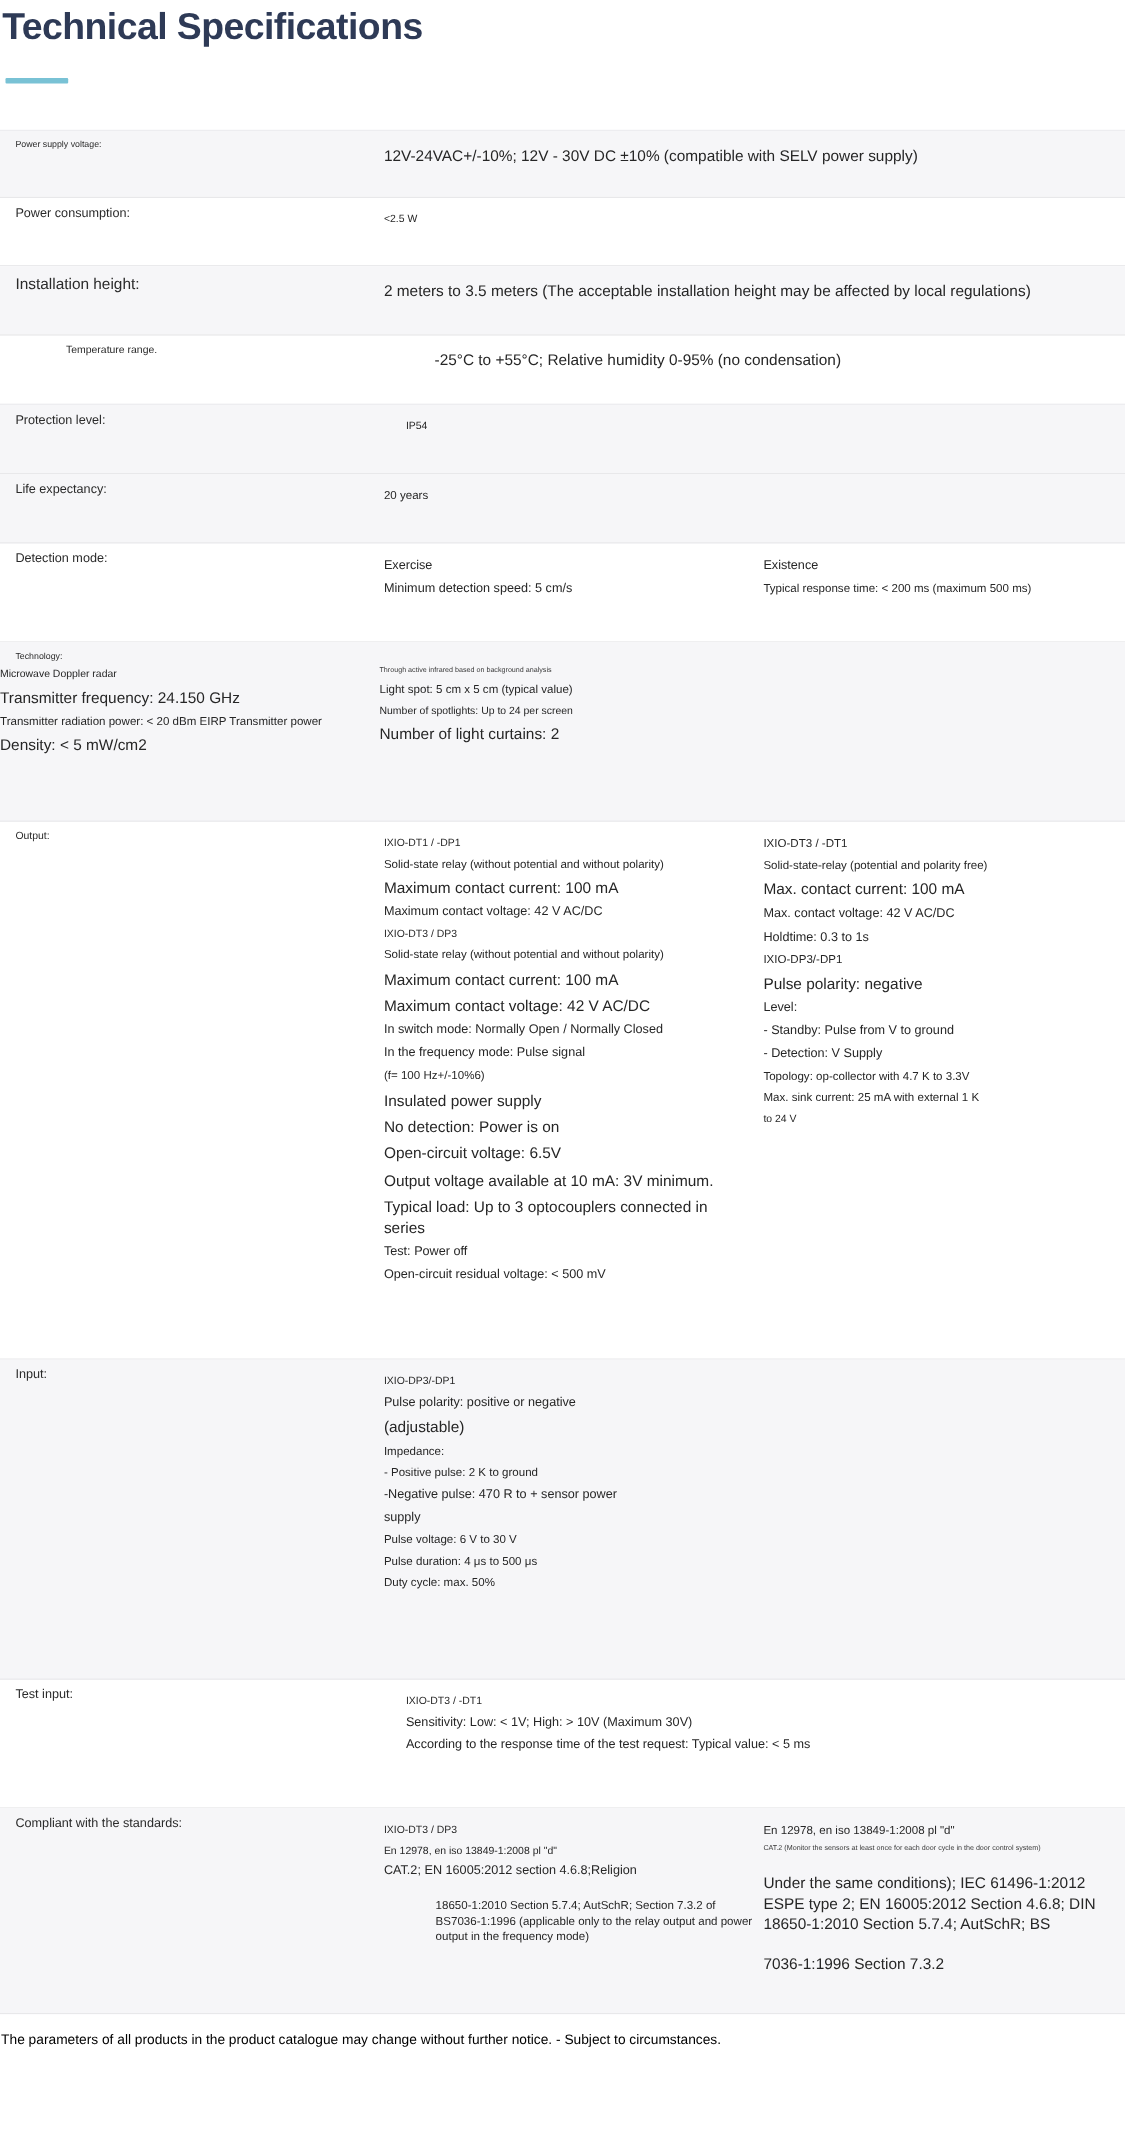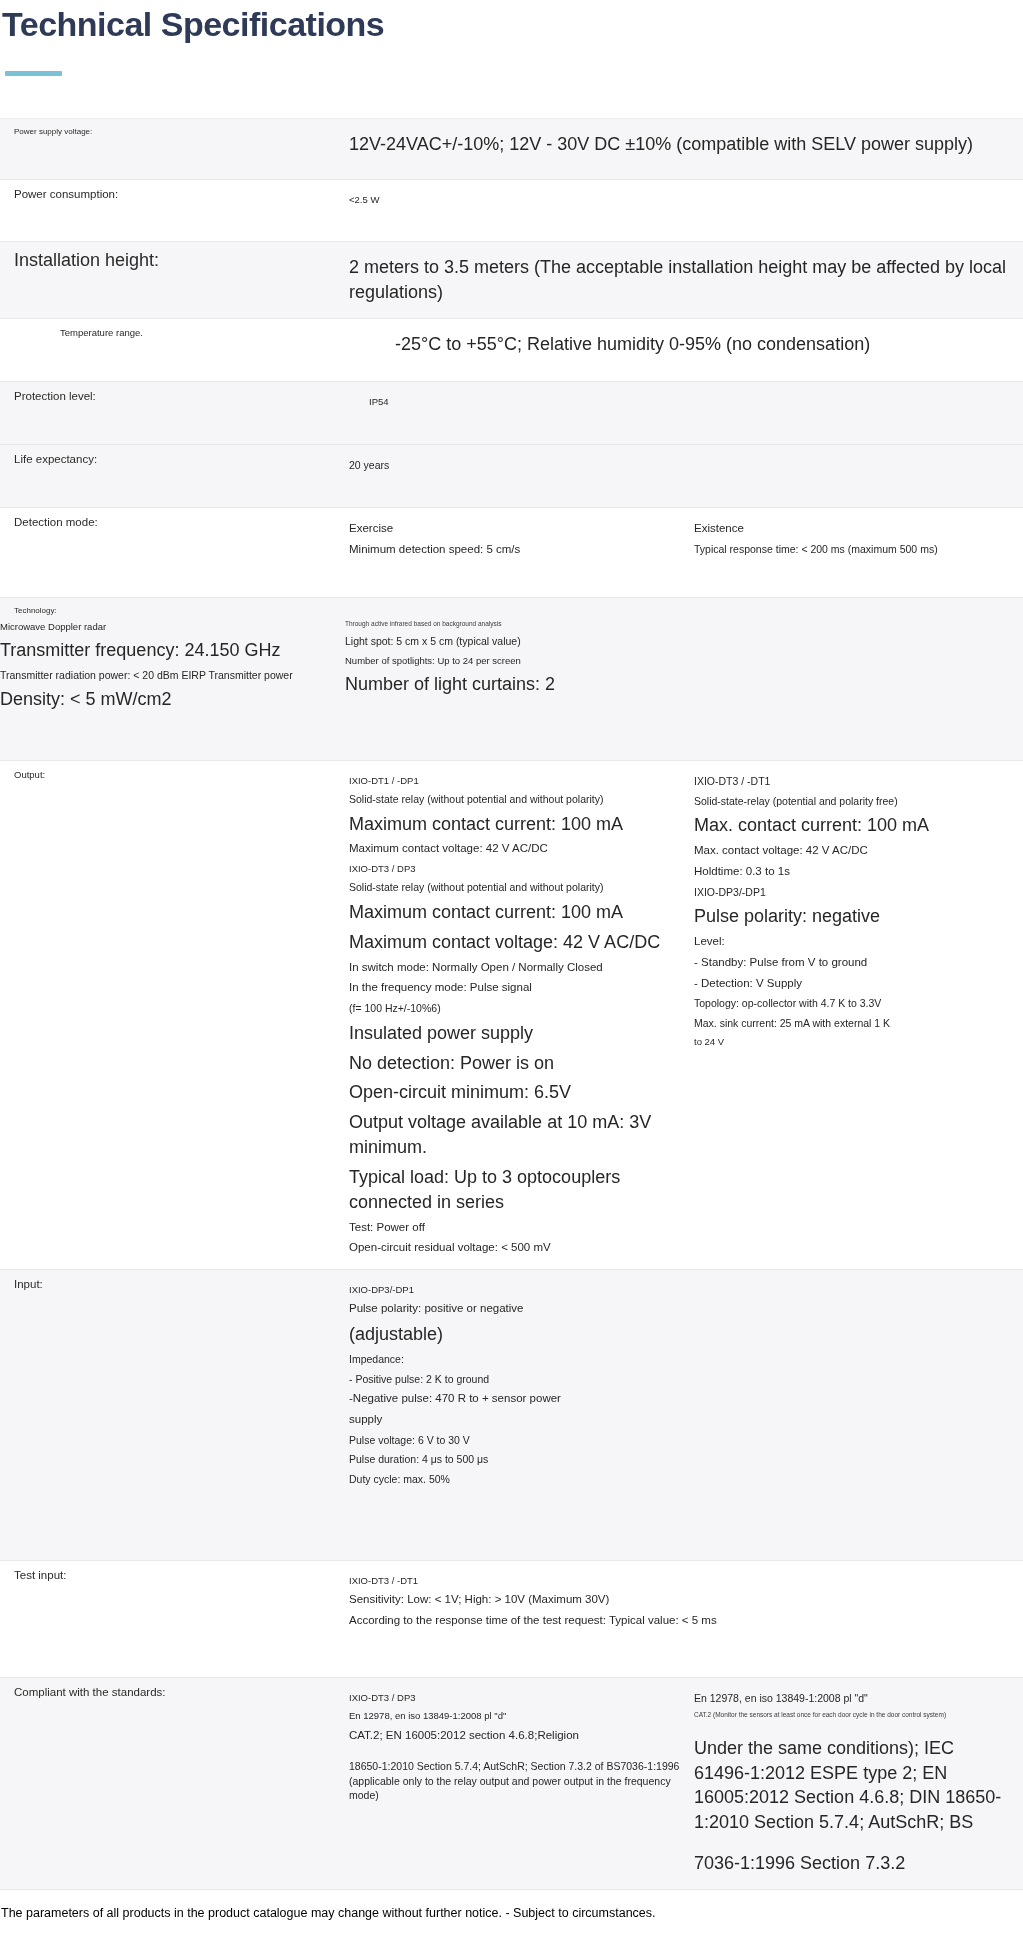--- a/index.html
+++ b/index.html
@@ -59,30 +59,30 @@
     padding-right:10px;
   }
   .value-col:last-child{flex:1;width:auto;min-width:0;}
   .value-col:only-child{flex:1;width:auto;}
   .line{
     margin:5px 0;
     line-height:1.38;
     color:#262626;
     white-space:pre-wrap;
   }
-  .line.wrap{max-width:352px;}
+  .line.wrap{max-width:352px;margin-left:47px;}
   .line.wrap2{max-width:330px;}
   .line.gap-before{margin-top:16px;}
   
   .sz-xxs{font-size:6.5px;color:#3a3a3a;}
   .sz-xs{font-size:8px;}
   .sz-s{font-size:9.5px;}
   .sz-m{font-size:10.5px;}
   .sz-ml{font-size:11.5px;}
-  .sz-l{font-size:18px;}
+  .sz-l{font-size:14px;}
   .page-footer{
     margin-top:16px;
     font-size:12.5px;
     color:#000000;
     padding-left:1px;
   }
 </style>
 </head>
 <body>
 
@@ -178,21 +178,21 @@
             <div class="line sz-ml">Maximum contact voltage: 42 V AC/DC</div>
             <div class="line sz-s">IXIO-DT3 / DP3</div>
             <div class="line sz-m">Solid-state relay (without potential and without polarity)</div>
             <div class="line sz-l">Maximum contact current: 100 mA</div>
             <div class="line sz-l">Maximum contact voltage: 42 V AC/DC</div>
             <div class="line sz-ml">In switch mode: Normally Open / Normally Closed</div>
             <div class="line sz-ml">In the frequency mode: Pulse signal</div>
             <div class="line sz-m">(f= 100 Hz+/-10%6)</div>
             <div class="line sz-l">Insulated power supply</div>
             <div class="line sz-l">No detection: Power is on</div>
-            <div class="line sz-l">Open-circuit minimum: 6.5V</div>
+            <div class="line sz-l">Open-circuit voltage: 6.5V</div>
             <div class="line sz-l">Output voltage available at 10 mA: 3V minimum.</div>
             <div class="line sz-l">Typical load: Up to 3 optocouplers connected in series</div>
             <div class="line sz-ml">Test: Power off</div>
             <div class="line sz-ml">Open-circuit residual voltage: &lt; 500 mV</div>
           </div>
           <div class="value-col">
             <div class="line sz-m">IXIO-DT3 / -DT1</div>
             <div class="line sz-m">Solid-state-relay (potential and polarity free)</div>
             <div class="line sz-l">Max. contact current: 100 mA</div>
             <div class="line sz-ml">Max. contact voltage: 42 V AC/DC</div>
@@ -218,21 +218,21 @@
             <div class="line sz-m">Impedance:</div>
             <div class="line sz-m">- Positive pulse: 2 K to ground</div>
             <div class="line sz-ml">-Negative pulse: 470 R to + sensor power</div>
             <div class="line sz-ml">supply</div>
             <div class="line sz-m">Pulse voltage: 6 V to 30 V</div>
             <div class="line sz-m">Pulse duration: 4 μs to 500 μs</div>
             <div class="line sz-m">Duty cycle: max. 50%</div>
           </div>
         </div>
       </div>
-      <div class="spec-row" style="min-height: 117px;">
+      <div class="spec-row" style="min-height: 117px; gap: 20px;">
         <div class="row-label sz-ml">Test input:</div>
         <div class="row-cols">
           <div class="value-col">
             <div class="line sz-s">IXIO-DT3 / -DT1</div>
             <div class="line sz-ml">Sensitivity: Low: &lt; 1V; High: &gt; 10V (Maximum 30V)</div>
             <div class="line sz-ml">According to the response time of the test request: Typical value: &lt; 5 ms</div>
           </div>
         </div>
       </div>
       <div class="spec-row shade" style="min-height: 187px;">

